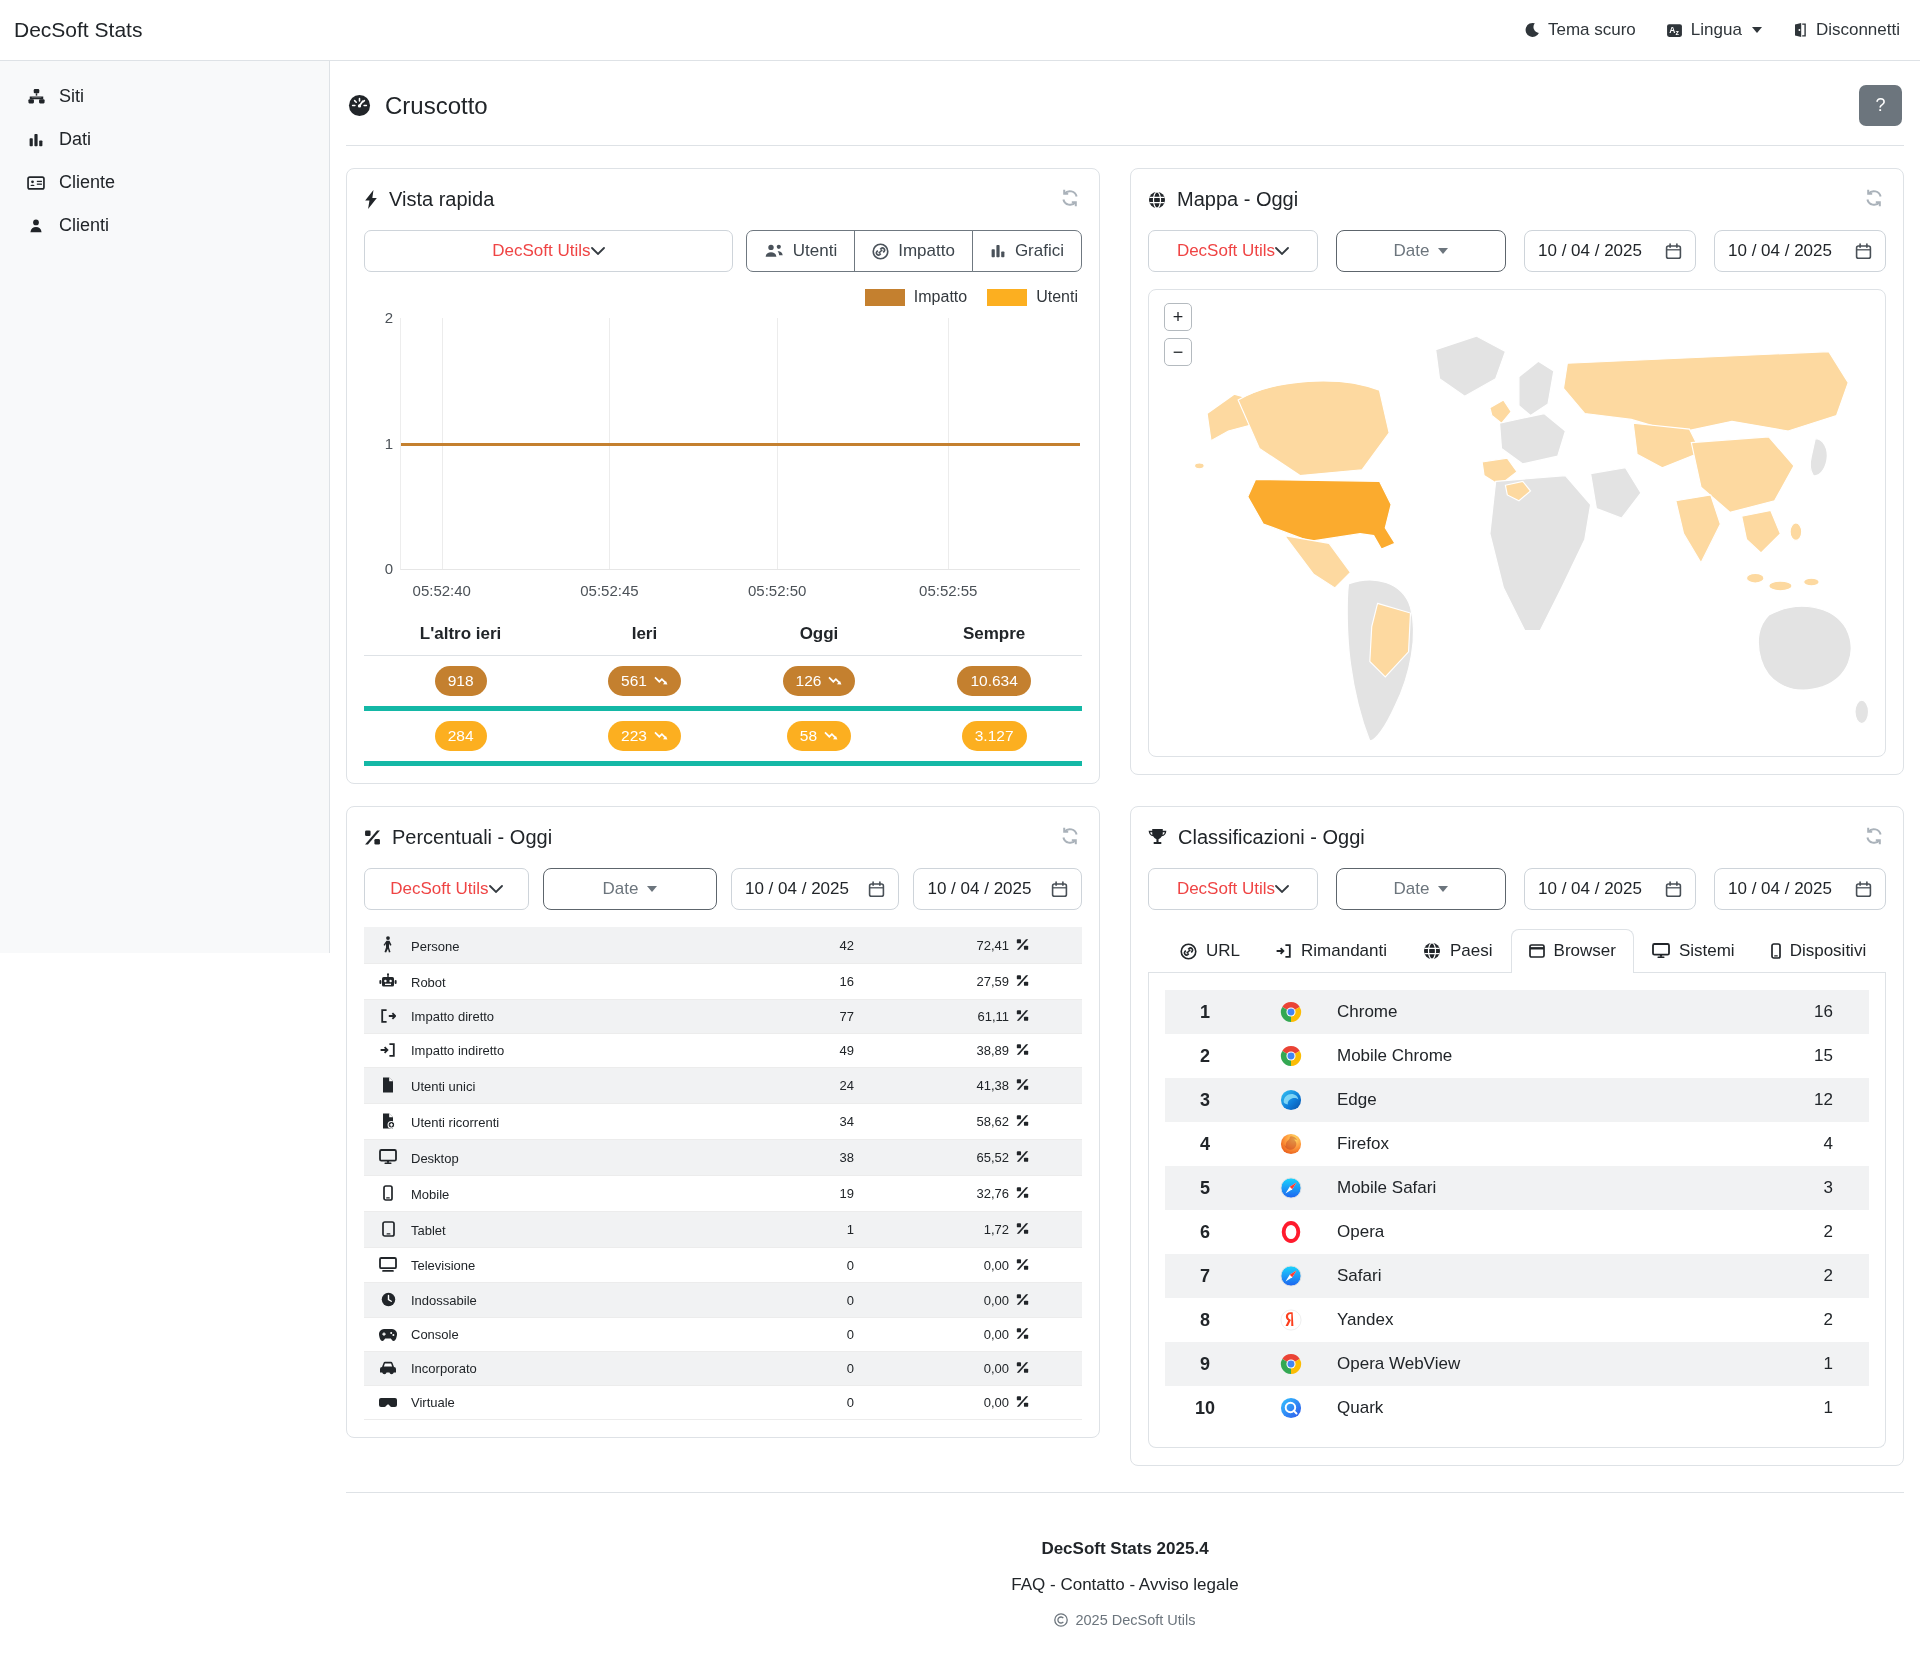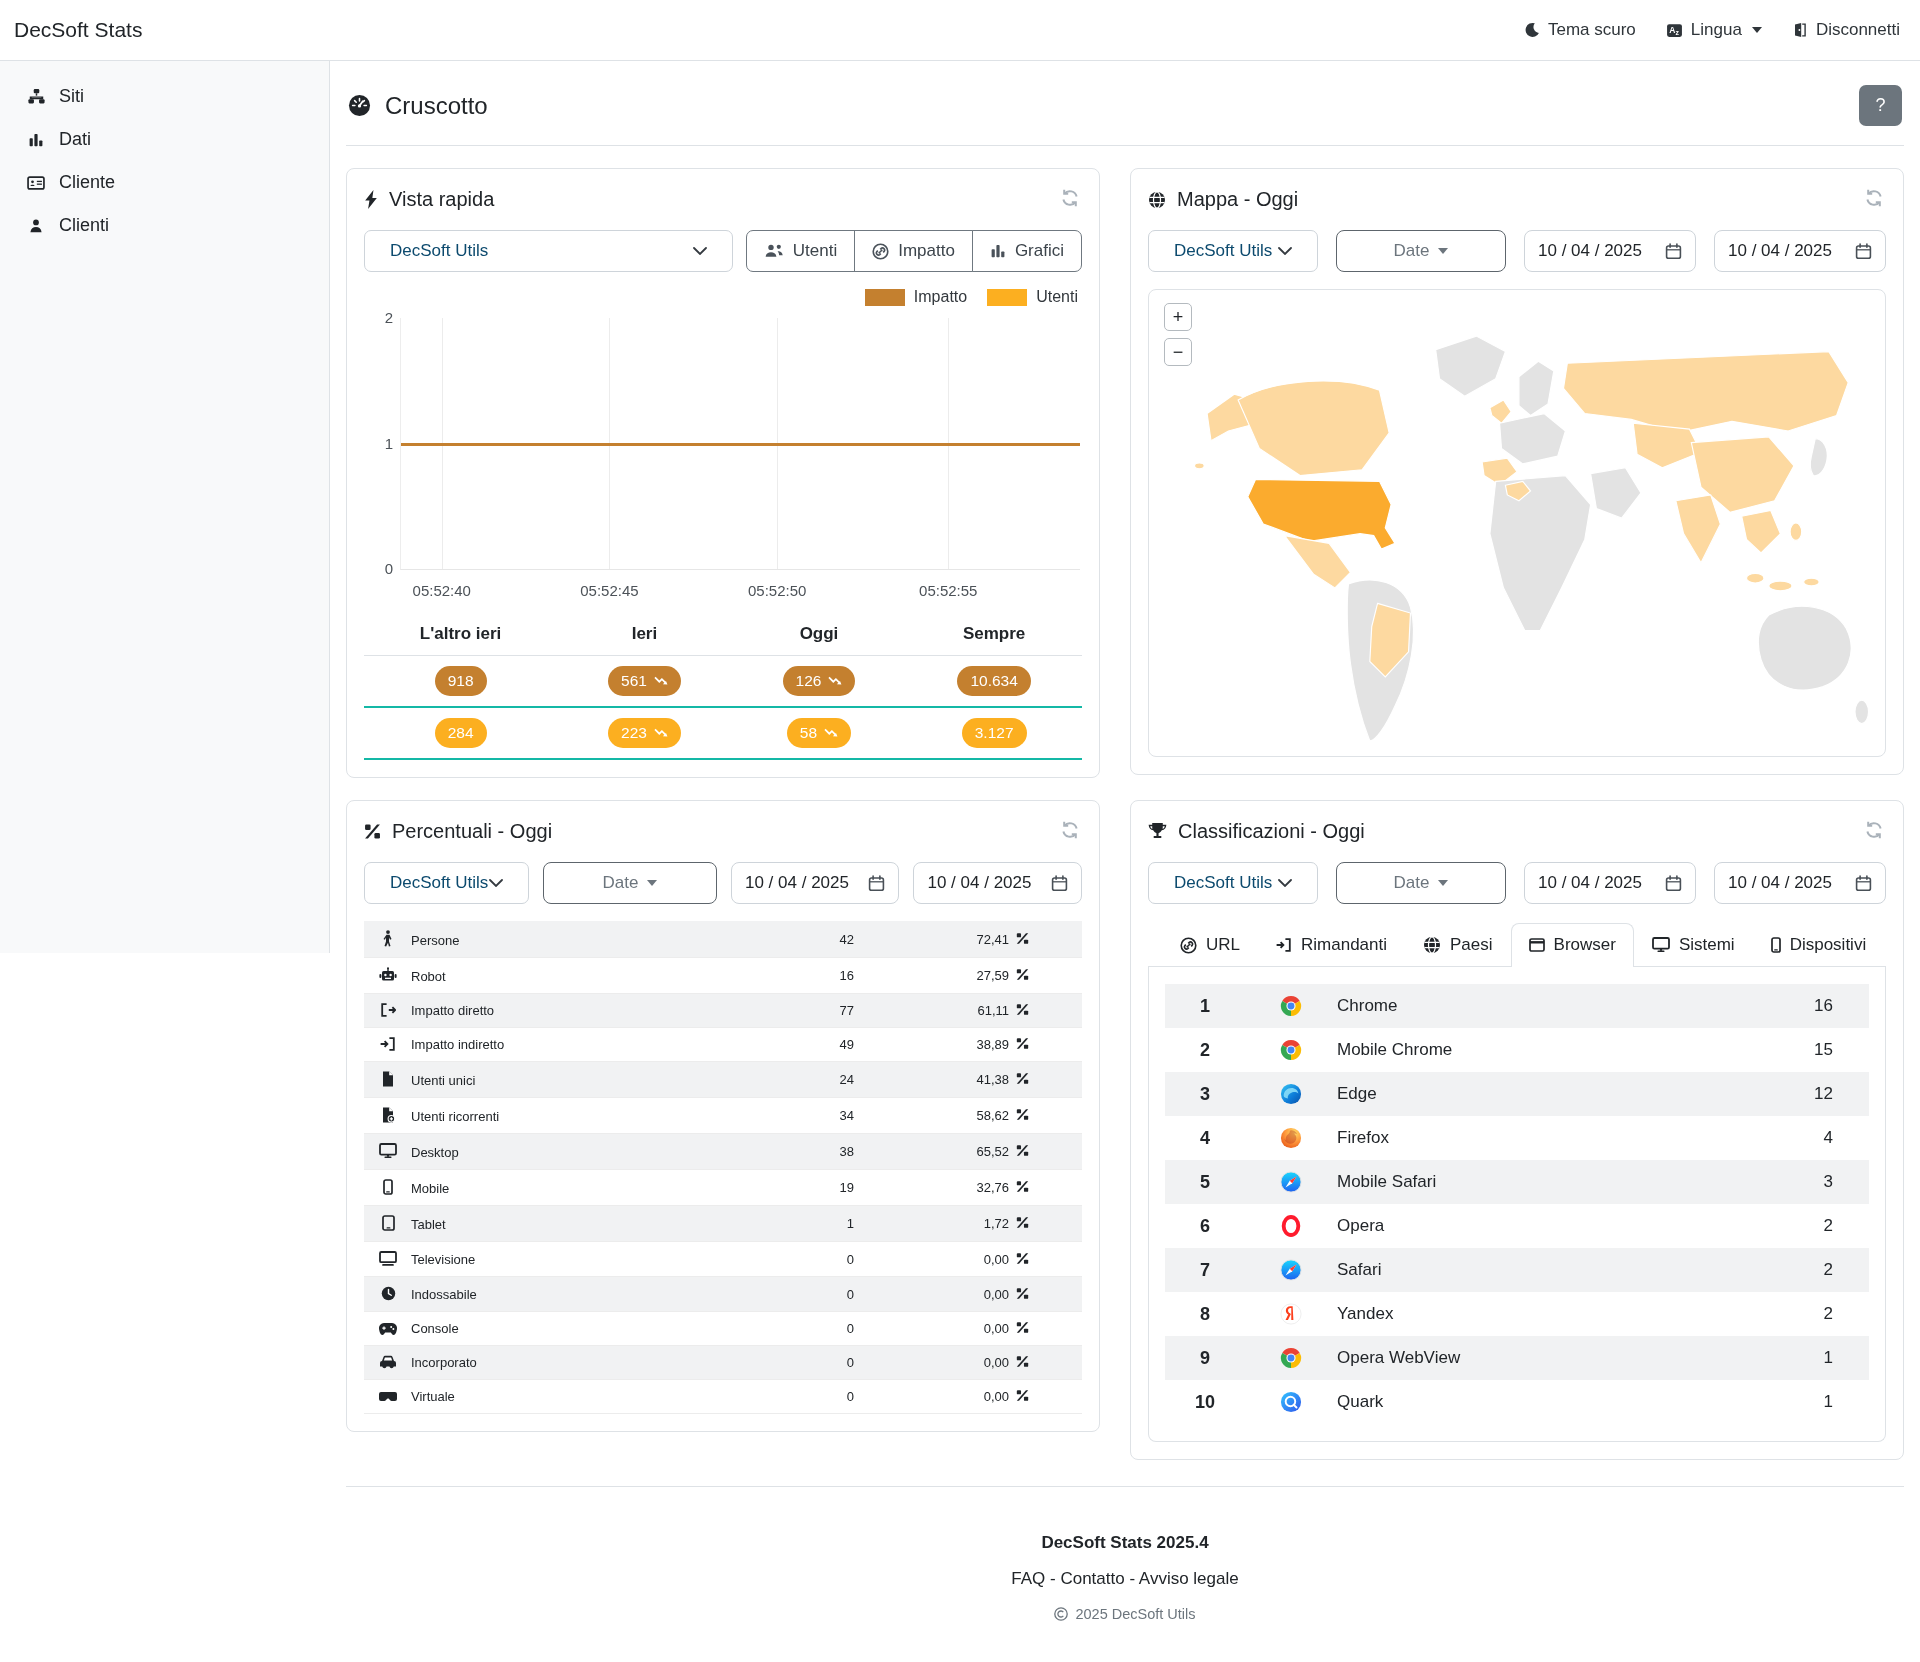--- a/index.html
+++ b/index.html
@@ -40,21 +40,21 @@
   .card-head { display:flex; align-items:center; justify-content:space-between; margin-bottom:17px; }
   .card-title { display:flex; align-items:center; gap:11px; font-size:20px; }
   .card-title .ic { color:#212529; }
   .refresh-btn { border:none; background:none; color:#aab2ba; cursor:pointer; padding:2px; }
 
   .controls { display:flex; gap:13px; }
   .select, .date-btn, .date-input {
     height:42px; border-radius:7px; background:#fff; display:flex; align-items:center;
     font-size:17px; cursor:pointer;
   }
-  .select { border:1px solid #ced4da; justify-content:space-between; padding:0 25px; color:#0c4a6e; }
+  .select { border:1px solid #ced4da; justify-content:center; padding:0 25px; color:#ef4444; }
   .select .ic { color:#343a40; }
   .date-btn { border:1px solid #5d656c; justify-content:center; gap:9px; color:#6c757d; border-radius:8px; }
   .date-btn .caret { color:#6c757d; }
   .date-input { border:1px solid #ced4da; justify-content:space-between; padding:0 13px; color:#212529; border-radius:8px; }
   .date-input .ic { color:#495057; }
 
   
   .qv-select { width:428px; }
   .btn-group { display:flex; }
   .vbtn { height:42px; display:flex; align-items:center; gap:9px; padding:0 17px; background:#fff;
@@ -73,21 +73,21 @@
           border-bottom:1px solid #e6e6e6; border-left:1px solid #ededed; }
   .gridv { position:absolute; top:0; bottom:0; width:1px; background:#ececec; }
   .sline { position:absolute; left:0; right:0; height:3px; }
   .ylab { position:absolute; left:-36px; width:28px; text-align:right; font-size:15px; color:#4c5258; }
   .xlab { position:absolute; bottom:-30px; transform:translateX(-50%); font-size:15px; color:#4c5258; white-space:nowrap; }
 
   
   .summary { width:100%; border-collapse:collapse; margin-top:6px; }
   .summary th { font-size:17px; font-weight:700; text-align:center; padding:10px 4px 11px;
                 border-bottom:1px solid #dee2e6; }
-  .summary td { text-align:center; padding:10px 4px; border-bottom:2px solid #14b8a6; }
+  .summary td { text-align:center; padding:10px 4px; border-bottom:5px solid #14b8a6; }
   .badge { display:inline-flex; align-items:center; gap:7px; color:#fff; font-size:15.5px;
            padding:6px 13px; border-radius:15px; }
 
   
   .map-controls .select { width:170px; }
   .map-controls .date-btn { width:170px; }
   .map-controls .date-input { width:172px; }
   .map-controls { justify-content:space-between; gap:18px; }
   .map-box { position:relative; margin-top:17px; height:468px; border:1px solid #dee2e6;
              border-radius:8px; overflow:hidden; background:#fff; }

